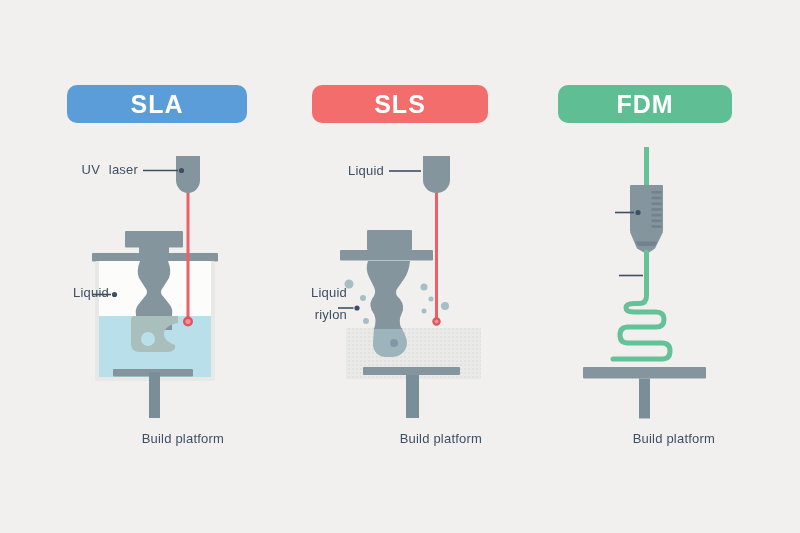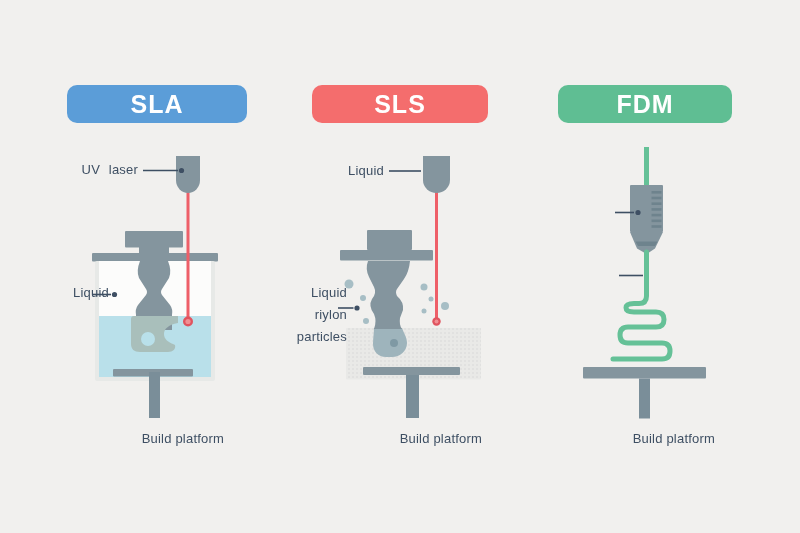--- a/index.html
+++ b/index.html
@@ -128,19 +128,18 @@
   <div class="lbl right uv" style="left:58px;top:159px;width:80px">UV laser</div>
   <div class="lbl center" style="left:29px;top:282px;width:80px">
     <span class="line">Liquid</span>
   </div>
   <div class="lbl center" style="left:84px;top:428px;width:140px">Build platform</div>
 
   <div class="lbl right" style="left:304px;top:160px;width:80px">Liquid</div>
   <div class="lbl center" style="left:267px;top:282px;width:80px">
     <span class="line">Liquid</span>
     <span class="line">riylon</span>
-    <span class="line">particles</span>
   </div>
   <div class="lbl center" style="left:342px;top:428px;width:140px">Build platform</div>
 
   <div class="lbl center" style="left:575px;top:428px;width:140px">Build platform</div>
 
 </div>
 
 </body></html>

